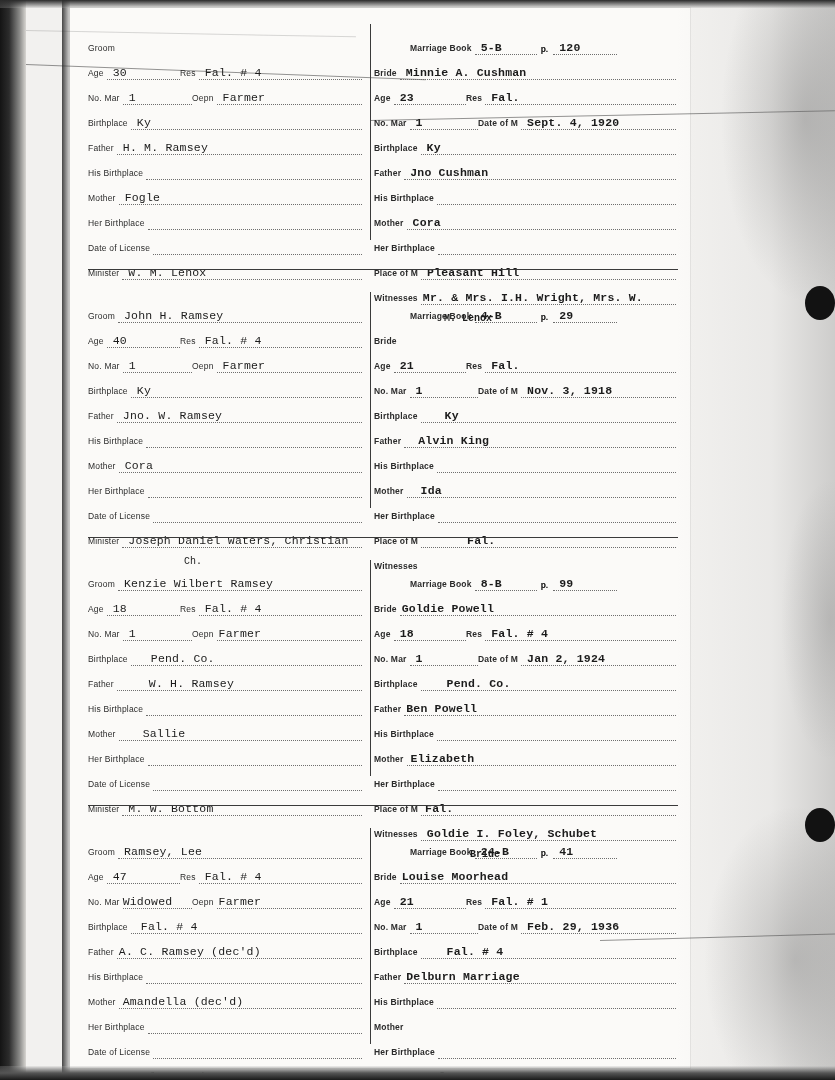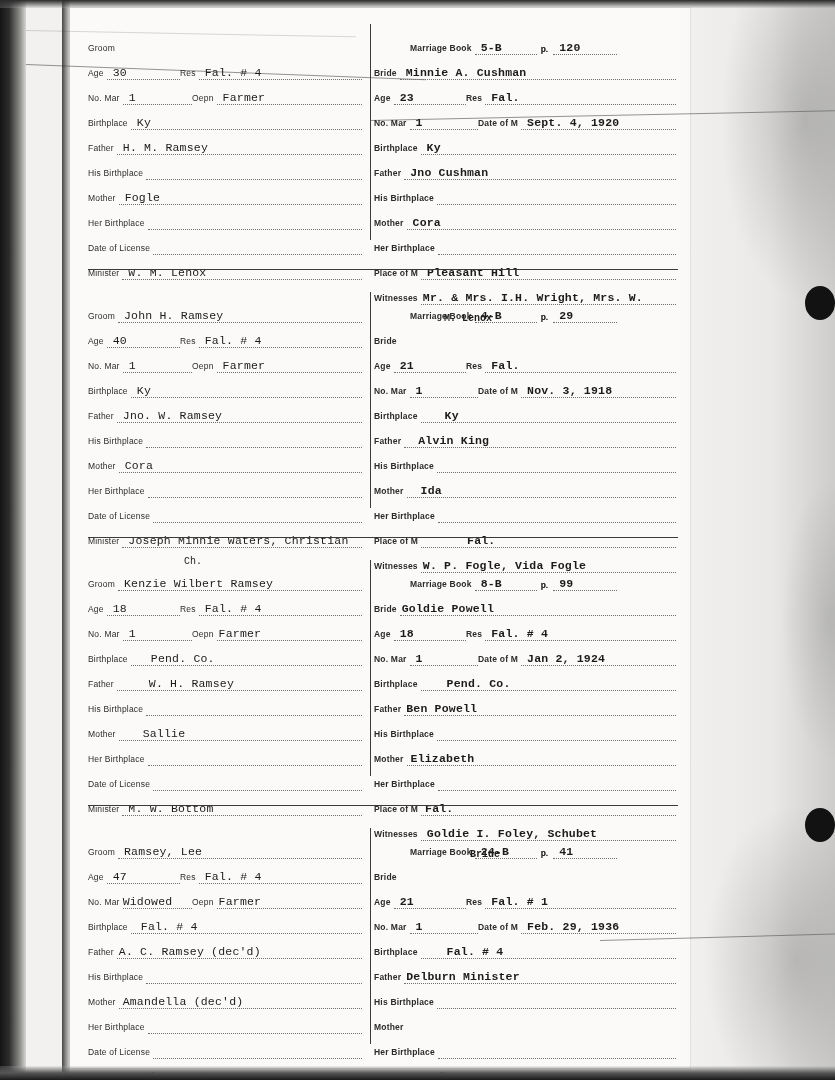--- a/index.html
+++ b/index.html
@@ -444,21 +444,21 @@
           </div>
           <div class="line">
             <div class="lbl">Date of License</div>
             <div class="val">
                 <span></span>
               </div>
           </div>
           <div class="line">
             <div class="lbl">Minister</div>
             <div class="val">
-                <span>Joseph Minnie Waters, Christian</span>
+                <span>Joseph Daniel Waters, Christian</span>
               </div>
           </div>
           <div class="cont ind3">Ch.</div>
         </div>
 
         <div class="col right">
           <div class="mb-head">
             <div class="lbl">Marriage Book</div>
             <div class="val book">
                 <span>4-B</span>
@@ -530,23 +530,20 @@
               </div>
           </div>
           <div class="line">
             <div class="lbl">Place  of  M</div>
             <div class="val">
                 <span style="left:46px">Fal.</span>
               </div>
           </div>
           <div class="line">
             <div class="lbl">Witnesses</div>
-            <div class="val">
-                <span style="left:2px">W. P. Fogle, Vida Fogle</span>
-              </div>
           </div>
           <div class="cont ind2"></div>
         </div>
         <div class="vdiv"></div>
       </div>
       <div class="sep"></div>
     </div>
 
     <div class="record">
       <div class="cols">
@@ -810,20 +807,23 @@
             <div class="val book">
                 <span>24-B</span>
               </div>
             <div class="plbl">p.</div>
             <div class="val page">
                 <span>41</span>
               </div>
           </div>
           <div class="line">
             <div class="lbl">Bride</div>
+            <div class="val">
+                <span style="left:2px">Louise Moorhead</span>
+              </div>
           </div>
           <div class="row2">
             <div class="f a">
                 <div class="lbl">Age</div>
               <div class="val">
                   <span>21</span>
                 </div>
               </div>
             <div class="f b">
                 <div class="lbl">Res</div>
@@ -848,21 +848,21 @@
           </div>
           <div class="line">
             <div class="lbl">Birthplace</div>
             <div class="val">
                 <span style="left:26px">Fal. # 4</span>
               </div>
           </div>
           <div class="line">
             <div class="lbl">Father</div>
             <div class="val">
-                <span style="left:2px">Delburn Minister</span>
+                <span style="left:2px">Delburn Marriage</span>
               </div>
           </div>
           <div class="line">
             <div class="lbl">His Birthplace</div>
             <div class="val">
                 <span></span>
               </div>
           </div>
           <div class="line">
             <div class="lbl">Mother</div>

